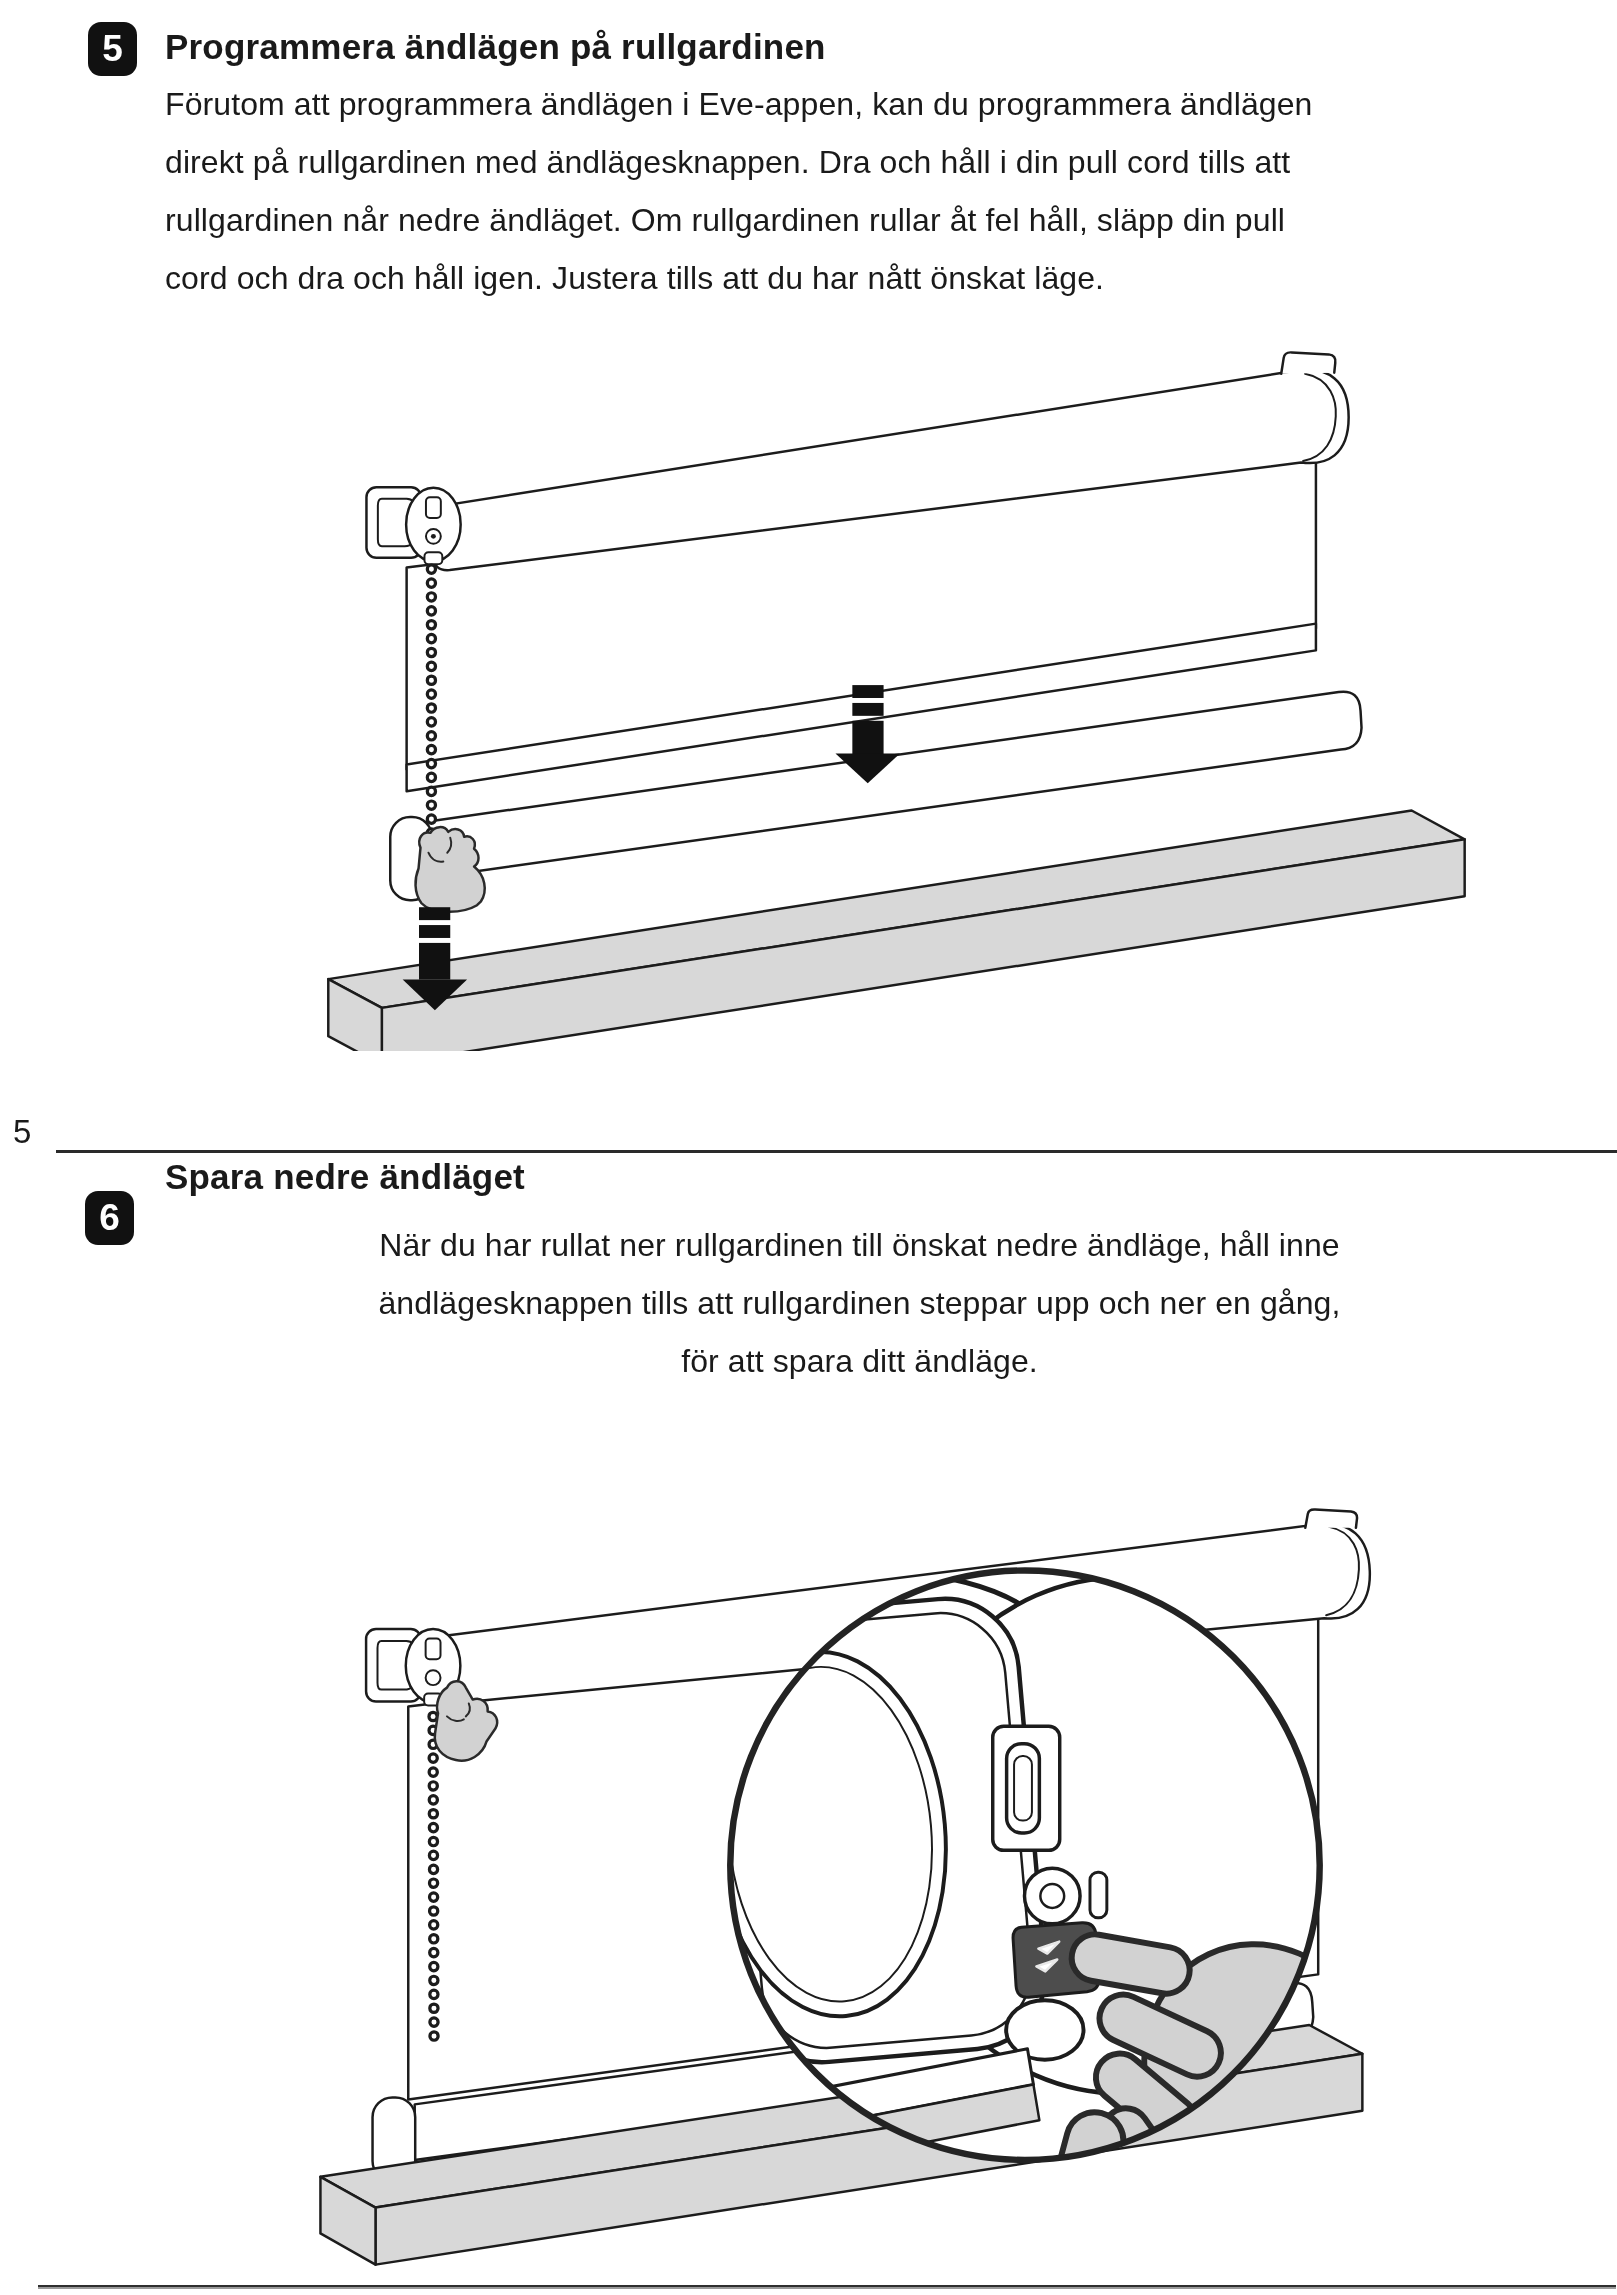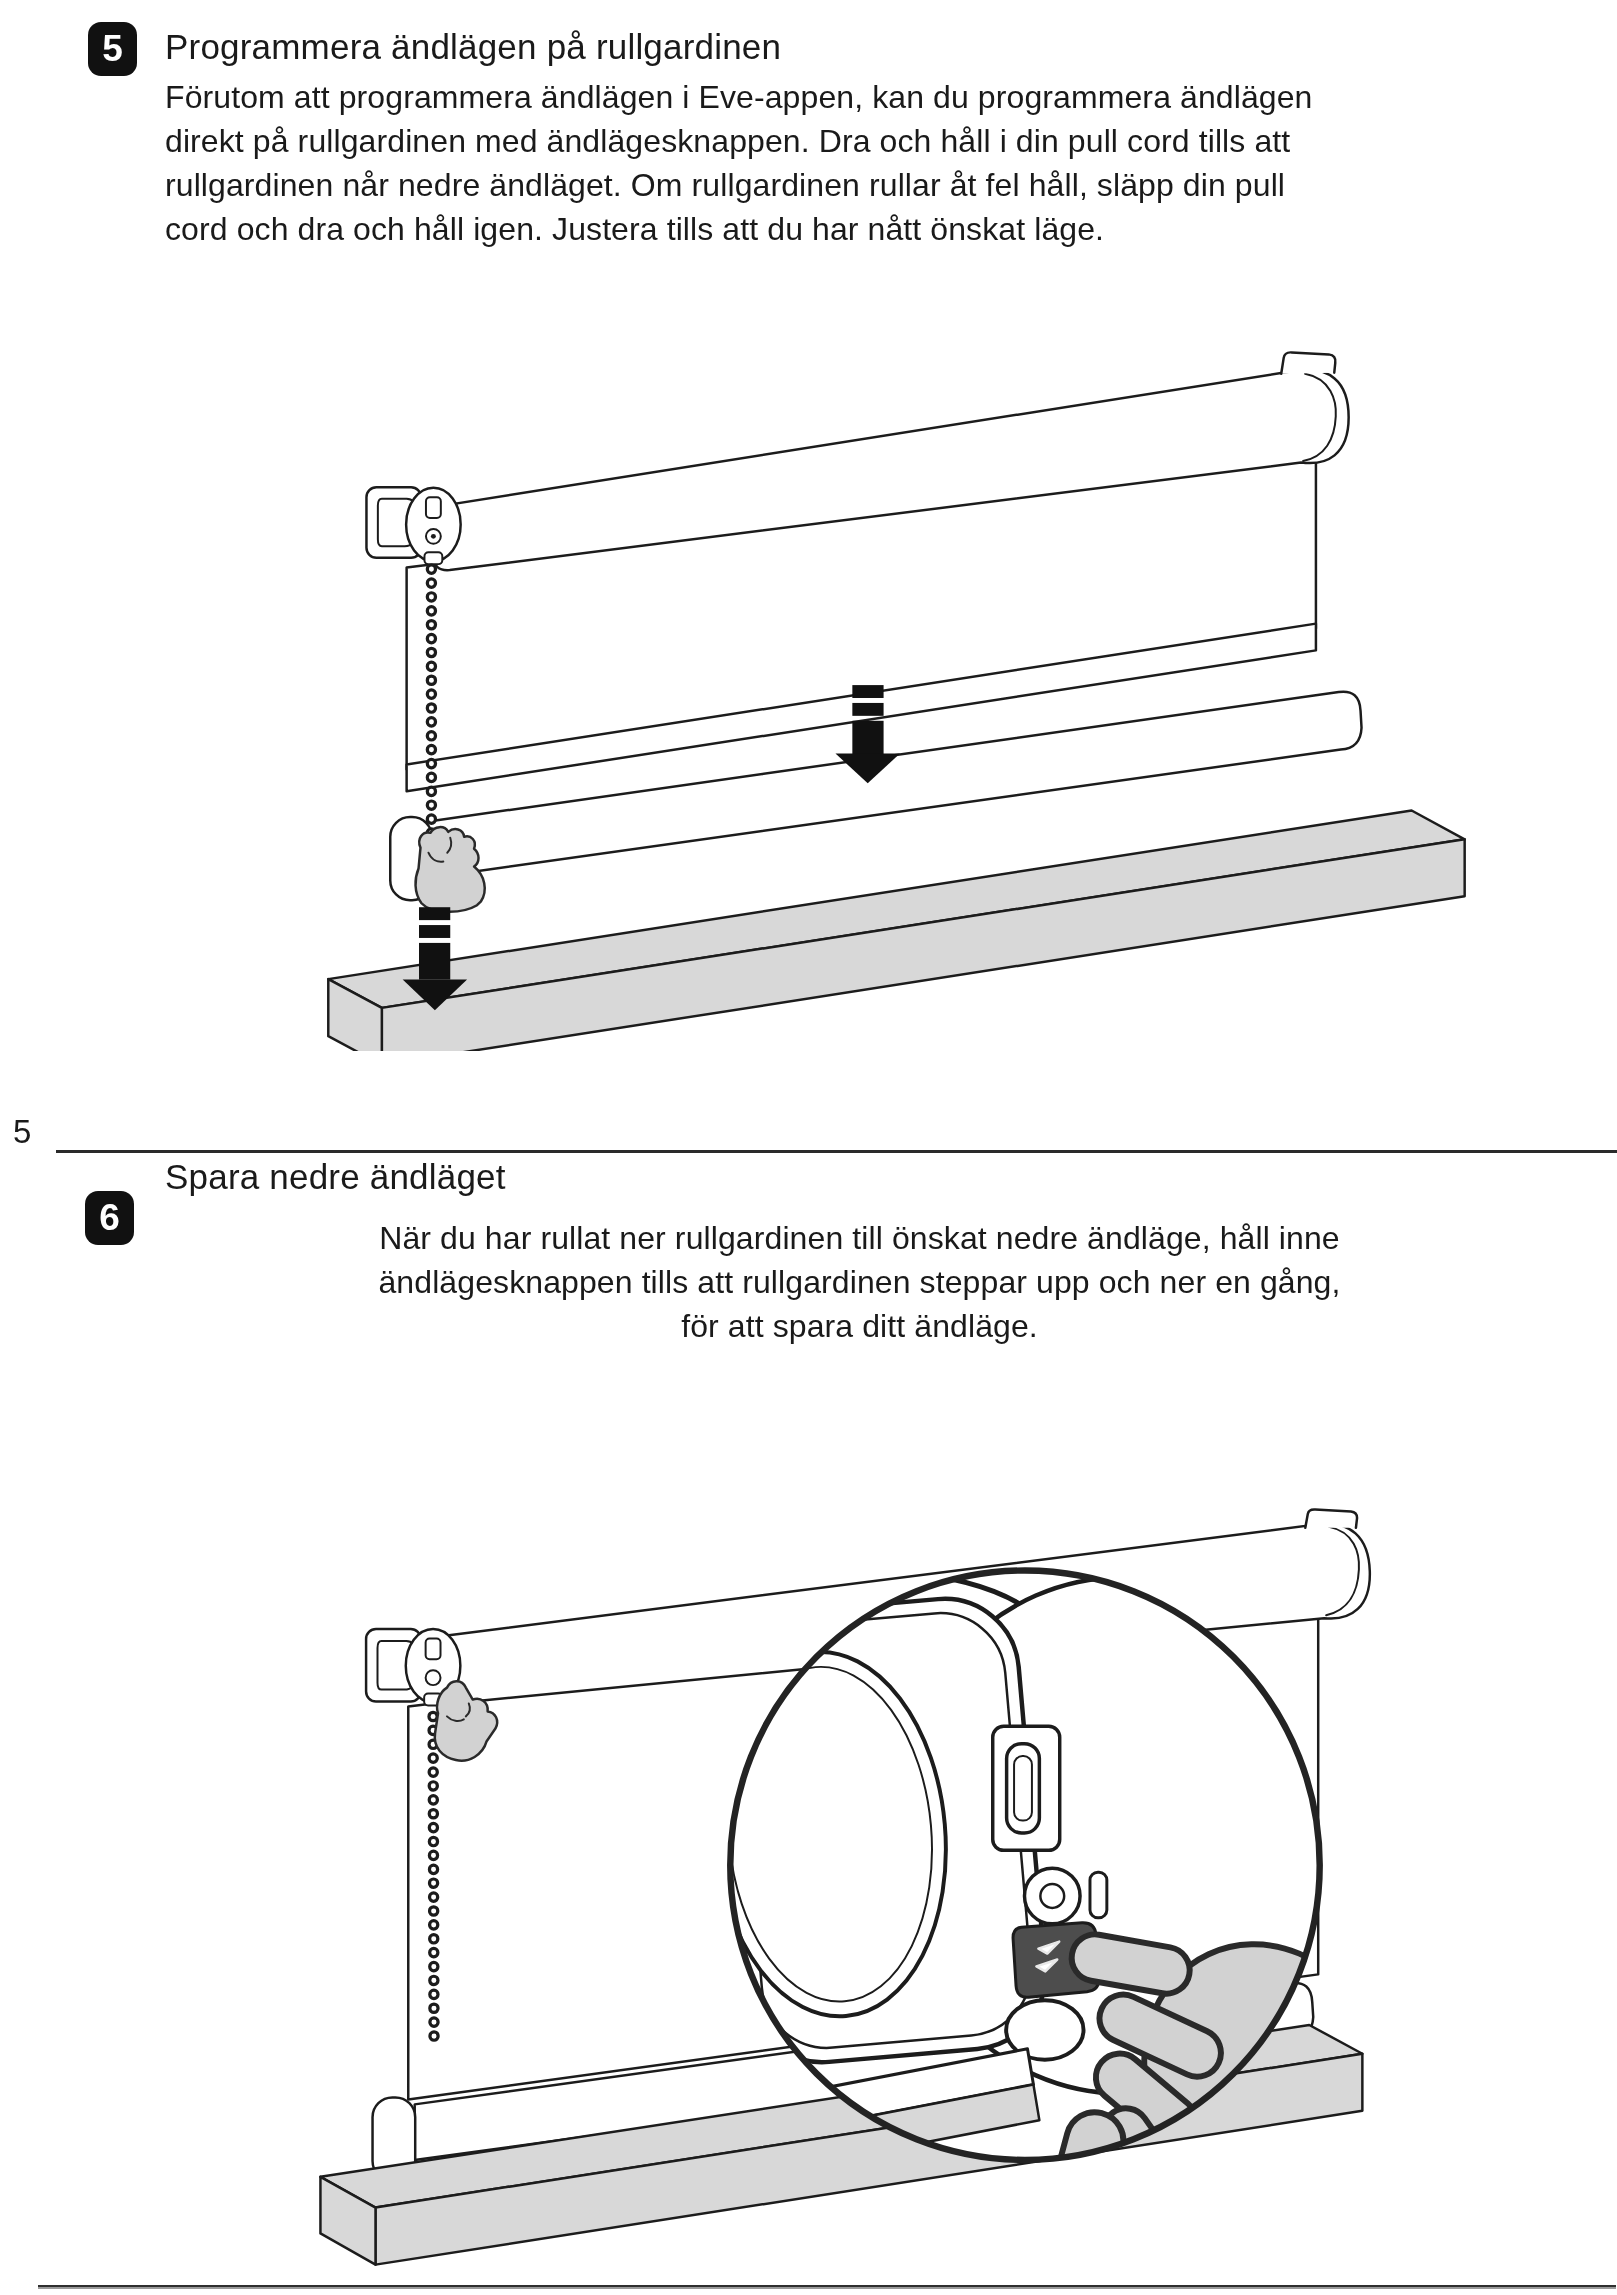--- a/index.html
+++ b/index.html
@@ -21,31 +21,31 @@
     font-weight:bold;
     font-size:37px;
     text-align:center;
     width:49px;height:54px;
     line-height:54px;
   }
   .step-title{
     position:absolute;
     left:165px;
     font-size:35px;
-    font-weight:normal;
+    font-weight:bold;
     line-height:53px;
     white-space:nowrap;
     letter-spacing:0.2px;
   }
   .step-body{
     position:absolute;
     left:165px;
     width:1389px;
     font-size:32px;
-    line-height:44px;
+    line-height:58px;
     white-space:pre-line;
     letter-spacing:0.1px;
   }
   .page-number{
     position:absolute;
     left:13px;
     top:1115px;
     font-size:33px;
     line-height:33px;
   }

